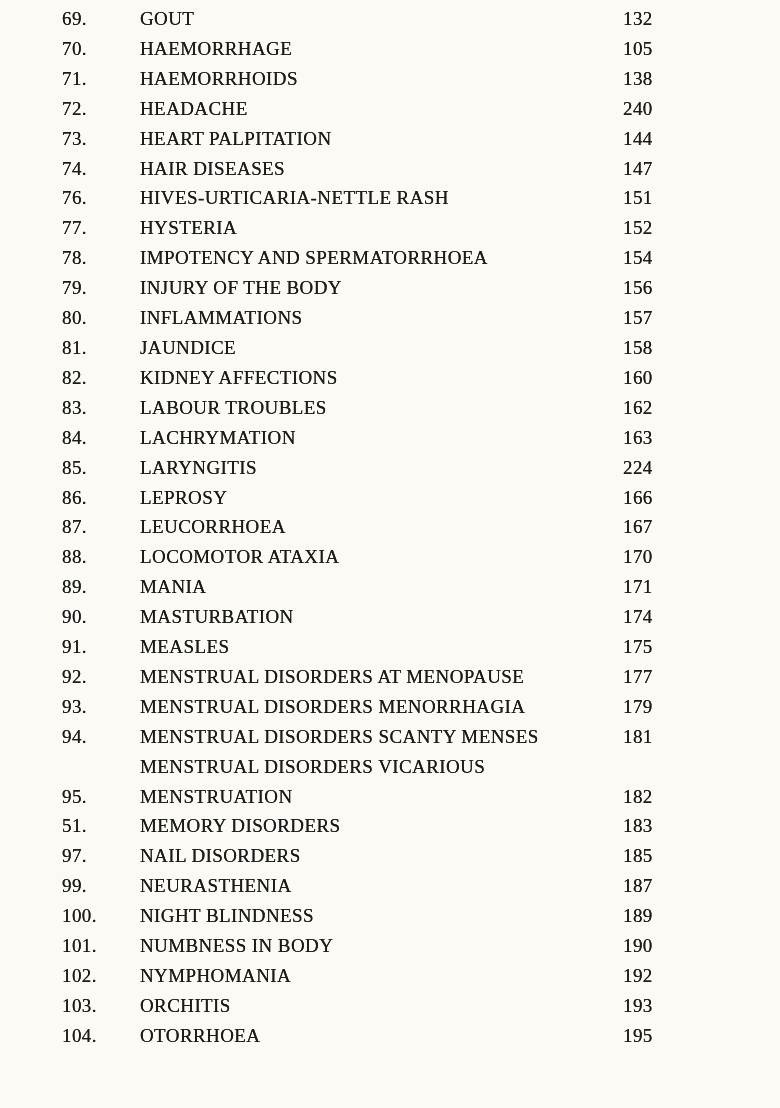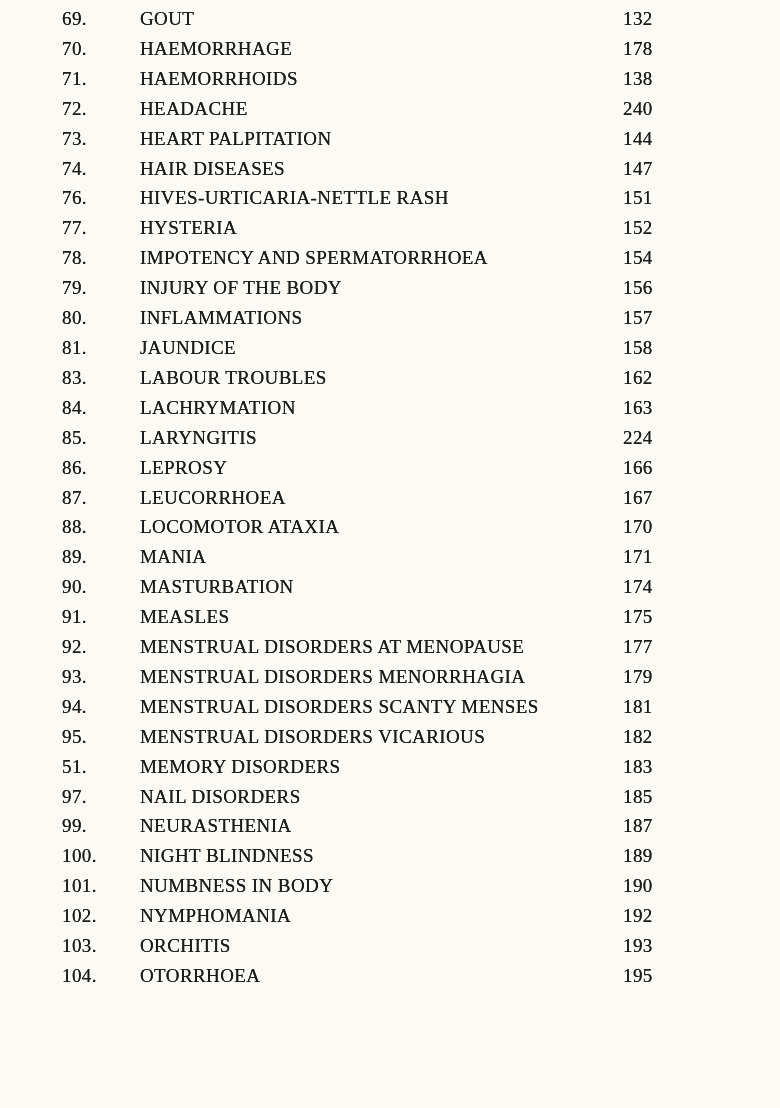--- a/index.html
+++ b/index.html
@@ -53,21 +53,21 @@
 <div class="page-wrap">
   <div class="toc-list" id="toc-list">
       <div class="row">
         <span class="num">69.</span>
         <span class="title">GOUT</span>
         <span class="pageno">132</span>
       </div>
       <div class="row">
         <span class="num">70.</span>
         <span class="title">HAEMORRHAGE</span>
-        <span class="pageno">178</span>
+        <span class="pageno">105</span>
       </div>
       <div class="row">
         <span class="num">71.</span>
         <span class="title">HAEMORRHOIDS</span>
         <span class="pageno">138</span>
       </div>
       <div class="row">
         <span class="num">72.</span>
         <span class="title">HEADACHE</span>
         <span class="pageno">240</span>
@@ -106,20 +106,25 @@
         <span class="num">80.</span>
         <span class="title">INFLAMMATIONS</span>
         <span class="pageno">157</span>
       </div>
       <div class="row">
         <span class="num">81.</span>
         <span class="title">JAUNDICE</span>
         <span class="pageno">158</span>
       </div>
       <div class="row">
+        <span class="num">82.</span>
+        <span class="title">KIDNEY AFFECTIONS</span>
+        <span class="pageno">160</span>
+      </div>
+      <div class="row">
         <span class="num">83.</span>
         <span class="title">LABOUR TROUBLES</span>
         <span class="pageno">162</span>
       </div>
       <div class="row">
         <span class="num">84.</span>
         <span class="title">LACHRYMATION</span>
         <span class="pageno">163</span>
       </div>
       <div class="row">
@@ -169,20 +174,21 @@
       </div>
       <div class="row">
         <span class="num">94.</span>
         <span class="title">MENSTRUAL DISORDERS SCANTY MENSES</span>
         <span class="pageno">181</span>
       </div>
       <div class="row">
         <span class="num">95.</span>
         <span class="title">
           <div class="tline">MENSTRUAL DISORDERS VICARIOUS</div>
+          <div class="tline">MENSTRUATION</div>
         </span>
         <span class="pageno">182</span>
       </div>
       <div class="row">
         <span class="num">51.</span>
         <span class="title">MEMORY DISORDERS</span>
         <span class="pageno">183</span>
       </div>
       <div class="row">
         <span class="num">97.</span>

